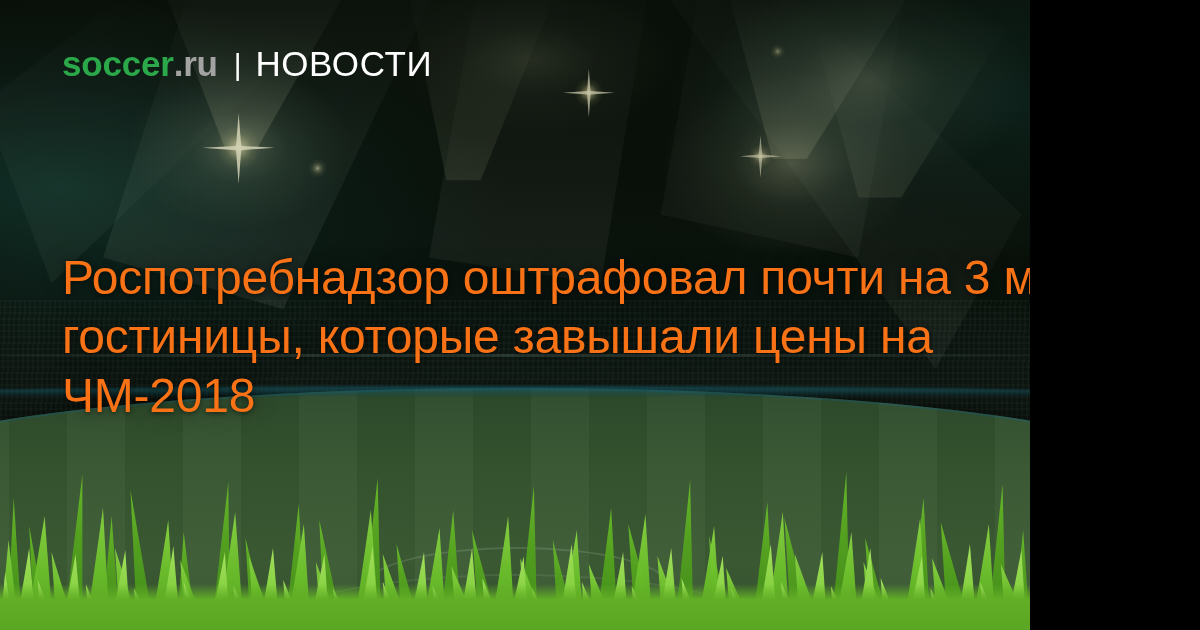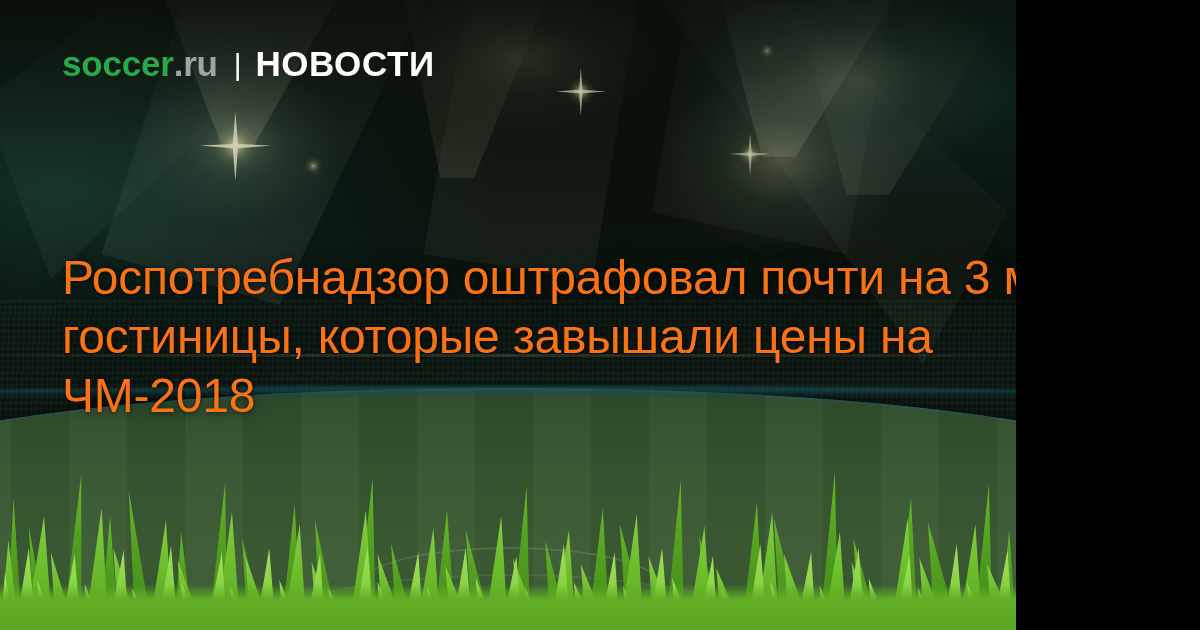--- a/index.html
+++ b/index.html
@@ -8,20 +8,21 @@
     padding: 0;
     background: #000;
   }
   .card {
     position: relative;
     width: 1016px;
     height: 630px;
     overflow: hidden;
     background: #0d1a12;
     font-family: "Liberation Sans", "DejaVu Sans", sans-serif;
+    padding-left: 14px;
     -webkit-font-smoothing: antialiased;
   }
 
   
   .bg-layer { position: absolute; inset: 0; }
 
   
   .bg-base {
     background:
       radial-gradient(120% 90% at 50% 118%, #3d5a33 0%, #2b4226 26%, #15241a 52%, #0c1611 72%, #091009 100%),
@@ -150,21 +151,21 @@
   .brand .pipe {
     color: #ffffff;
     font-weight: 400;
     margin: 0 14px 0 16px;
     font-size: 30px;
     position: relative;
     top: -1px;
   }
   .brand .section {
     color: #ffffff;
-    font-weight: 700;
+    font-weight: 400;
     letter-spacing: 0.6px;
   }
 
   .headline {
     position: absolute;
     left: 62px;
     top: 216px;
     width: 1070px;
     color: #f97316;
     font-size: 48px;

